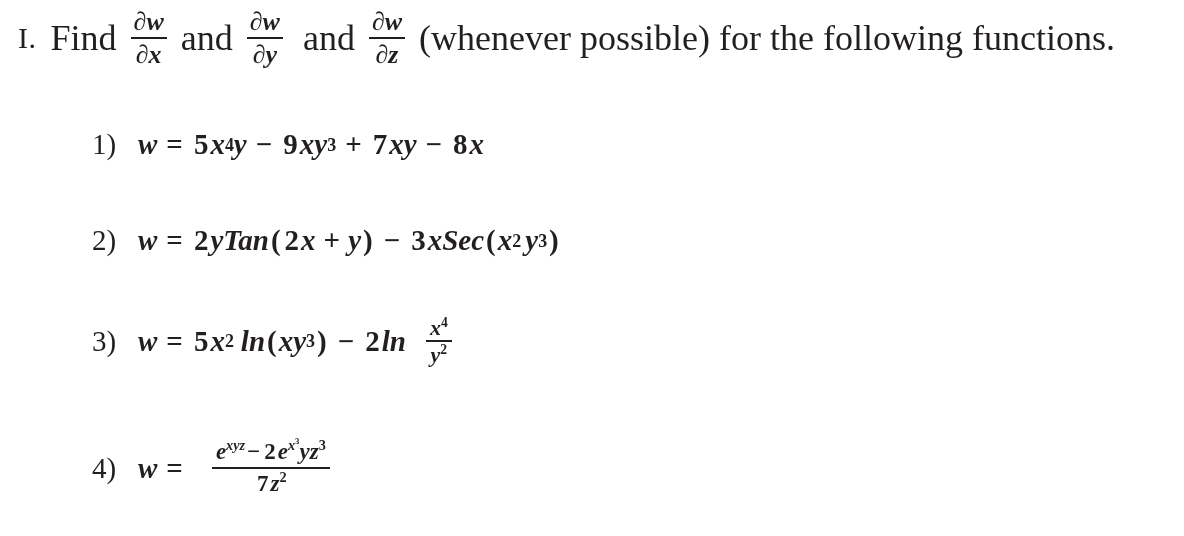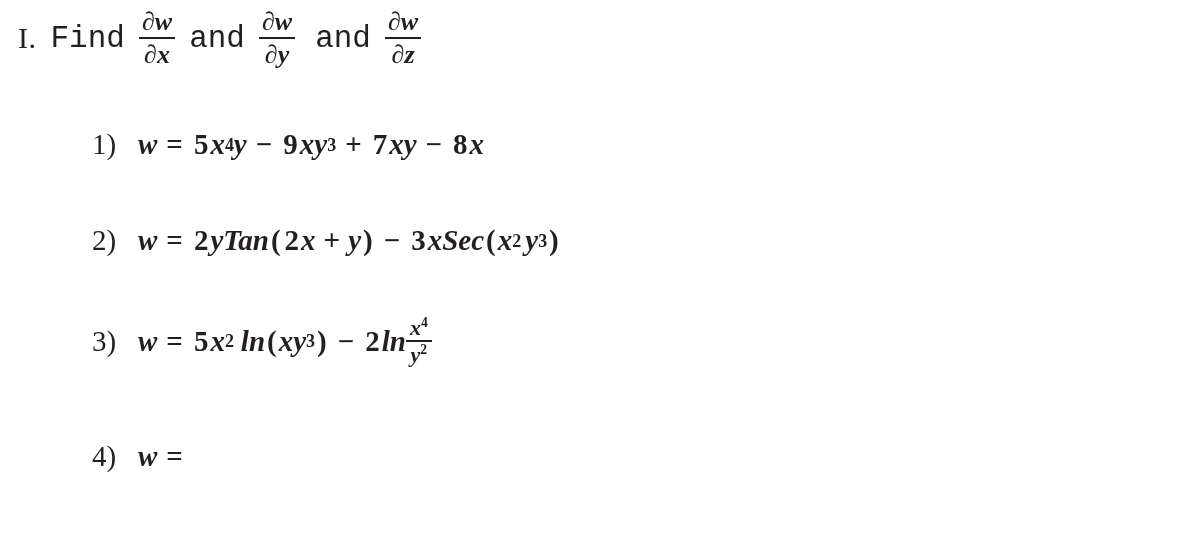--- a/index.html
+++ b/index.html
@@ -34,22 +34,22 @@
     font-size: 30px;
     line-height: 1;
   }
   .numeral {
     font-family: "Liberation Serif", serif;
     font-size: 30px;
     letter-spacing: 0.5px;
     margin-right: 14px;
   }
   .prompt-word {
-    font-family: Liberation Mono, monospace;
-    font-size: 31px;
+    font-family: Liberation Serif, serif;
+    font-size: 36px;
   }
   .gap-sm { display: inline-block; width: 10px; }
   .gap-md { display: inline-block; width: 16px; }
 
   
   .frac {
     display: inline-flex;
     flex-direction: column;
     align-items: center;
     justify-content: center;
@@ -123,21 +123,21 @@
   .spc-thin { display: inline-block; width: 4px; }
 
   
   .sfrac {
     display: inline-flex;
     flex-direction: column;
     align-items: center;
     justify-content: center;
     vertical-align: middle;
     line-height: 1.05;
-    margin: 0 0;
+    margin: 0 20px;
   }
   .sfrac .num,
   .sfrac .den {
     display: block;
     padding: 0 4px;
   }
   .sfrac .bar {
     display: block;
     width: 100%;
     height: 2px;
@@ -184,20 +184,21 @@
     <span class="prompt-word">and</span>
     <span class="gap-sm"></span>
 
     <span class="frac">
       <span class="num">∂w</span>
       <span class="bar"></span>
       <span class="den">∂z</span>
     </span>
 
     <span class="gap-sm"></span>
+    <span class="prompt-word">(whenever possible) for the following functions.</span>
   </div>
 
   <div class="eq-row" style="left:92px; top:128px;">
     <span class="eq-num">1)</span>
     <span class="eq-body">
       <span>w</span>
       <span class="rel">=</span>
       <span class="op">5</span>
         <span>x</span>
         <sup class="exp-up">4</sup>
@@ -266,16 +267,21 @@
         <span class="den"><span>y</span><sup class="exp-up">2</sup></span>
       </span>
     </span>
   </div>
 
   <div class="eq-row" style="left:92px; top:440px;">
     <span class="eq-num">4)</span>
     <span class="eq-body">
       <span>w</span>
       <span class="rel">=</span>
+      <span class="sfrac big">
+        <span class="num"><span>e</span><sup class="exp">xyz</sup><span class="op">−</span><span class="op">2</span><span>e</span><sup class="exp"><span>x</span><sup class="exp-up">3</sup></sup><span>yz</span><sup class="exp-up">3</sup></span>
+        <span class="bar"></span>
+        <span class="den"><span class="op">7</span><span>z</span><sup class="exp-up">2</sup></span>
+      </span>
     </span>
   </div>
 
 </div>
 
 </body></html>

